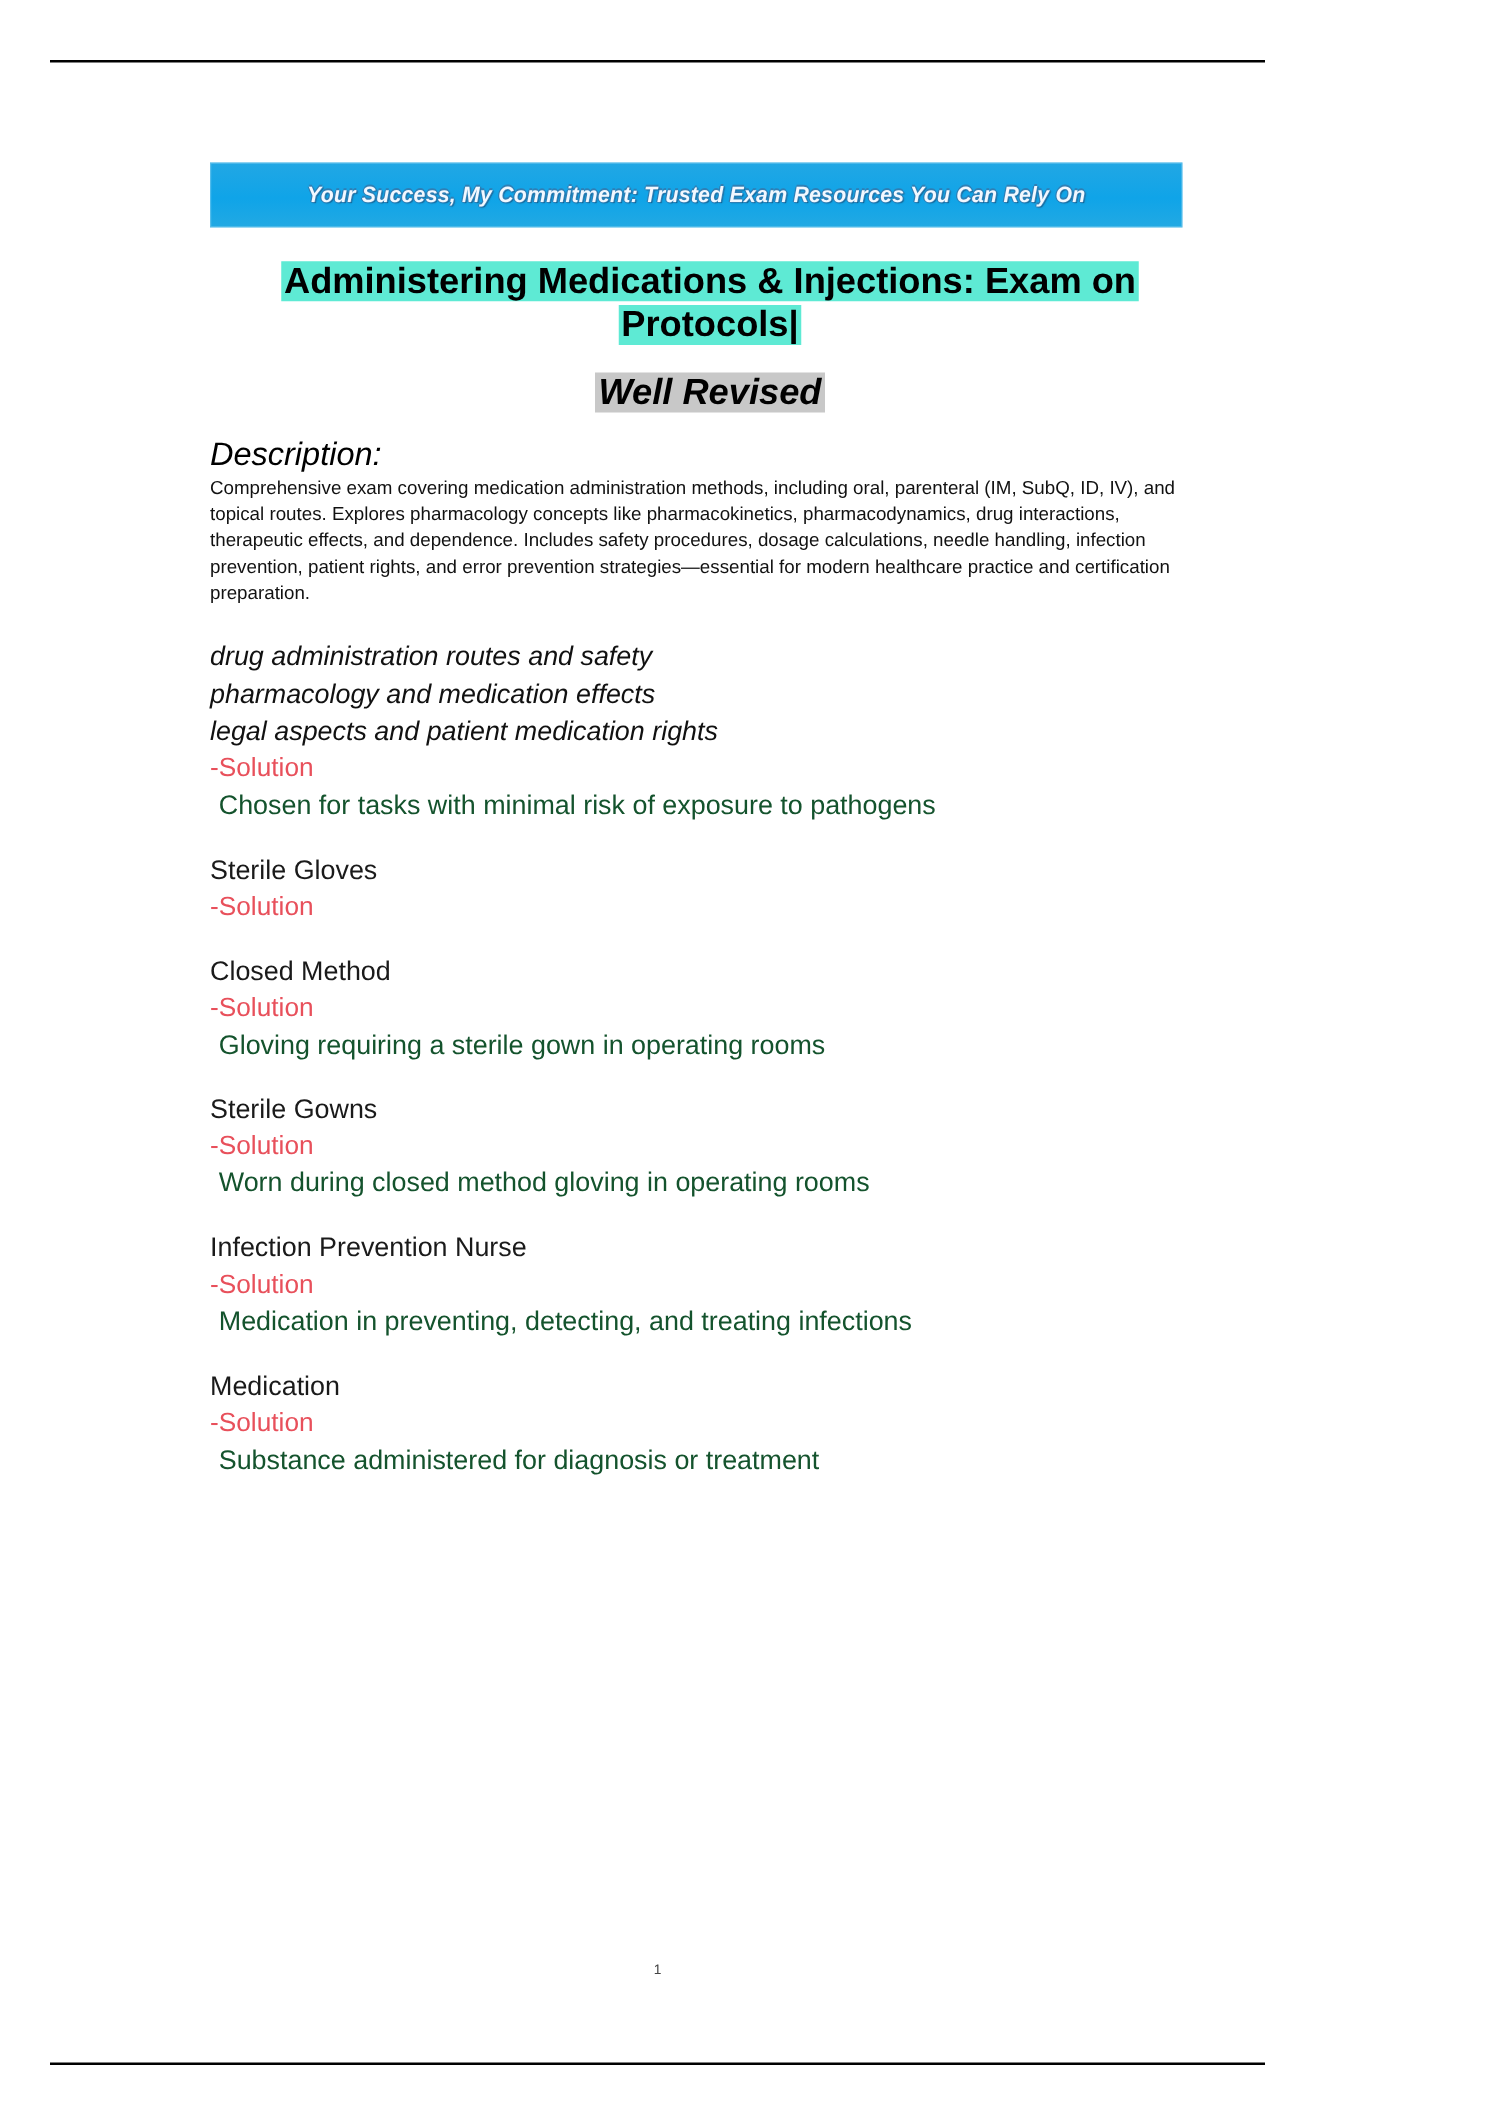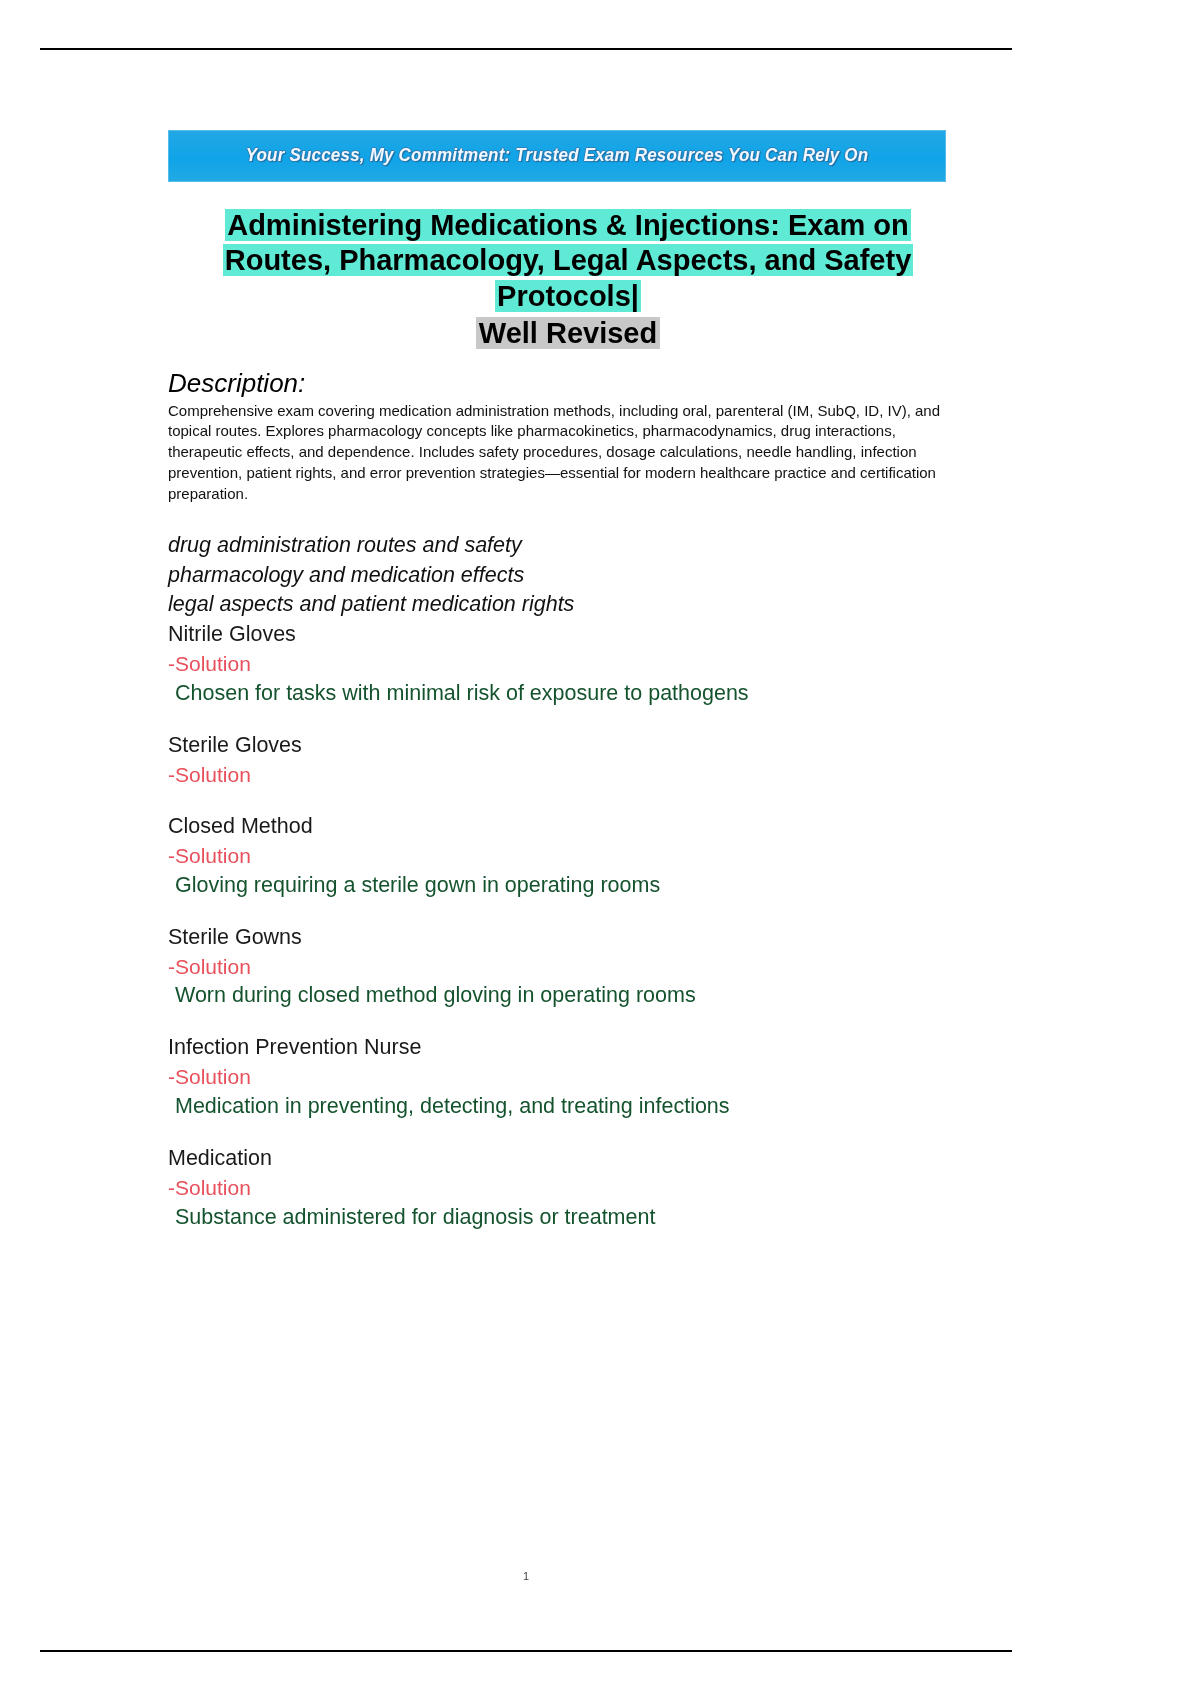--- a/index.html
+++ b/index.html
@@ -86,21 +86,22 @@
   }
   .title-line span.hl {
     background: #5eead4;
     padding: 0 2px;
     box-decoration-break: clone;
     -webkit-box-decoration-break: clone;
   }
   .subtitle-line {
     display: block;
     text-align: center;
-    margin-top: 2px;
+    margin-top: 18px;
+    font-style: italic;
   }
   .subtitle-line span.hl {
     background: #c8c8c8;
     padding: 0 3px;
     font-weight: bold;
     font-size: 29px;
   }
 
   
   .desc-heading {
@@ -173,41 +174,39 @@
   <div class="rule-top"></div>
 
   <div class="content">
 
     <div class="banner">
       <div class="banner-text">Your Success,  My Commitment: Trusted Exam Resources You Can Rely On</div>
     </div>
 
     <div class="title-block">
       <span class="title-line"><span class="hl">Administering Medications &amp; Injections: Exam on</span></span>
-      <span class="title-line"><span class="hl">Routes, Pharmacology, Legal Aspects, and Safety</span></span>
       <span class="title-line"><span class="hl">Protocols|</span></span>
       <span class="subtitle-line"><span class="hl">Well Revised</span></span>
     </div>
 
     <div class="desc-heading">Description:</div>
 
     <div class="desc-body">
       <p>Comprehensive exam covering medication administration methods, including oral, parenteral (IM, SubQ, ID, IV), and topical routes. Explores pharmacology concepts like pharmacokinetics, pharmacodynamics, drug interactions, therapeutic effects, and dependence. Includes safety procedures, dosage calculations, needle handling, infection prevention, patient rights, and error prevention strategies—essential for modern healthcare practice and certification preparation.</p>
     </div>
 
     <div class="keyword-list">
       <span class="keyword-line">drug administration routes and safety</span>
       <span class="keyword-line">pharmacology and medication effects</span>
       <span class="keyword-line">legal aspects and patient medication rights</span>
     </div>
 
     <div class="qa-list">
 
       <div class="qa-item">
-        <div class="qa-term">Nitrile Gloves</div>
         <div class="qa-solution-label">-Solution</div>
         <div class="qa-answer">Chosen for tasks with minimal risk of exposure to pathogens</div>
       </div>
 
       <div class="qa-item">
         <div class="qa-term">Sterile Gloves</div>
         <div class="qa-solution-label">-Solution</div>
       </div>
 
       <div class="qa-item">

